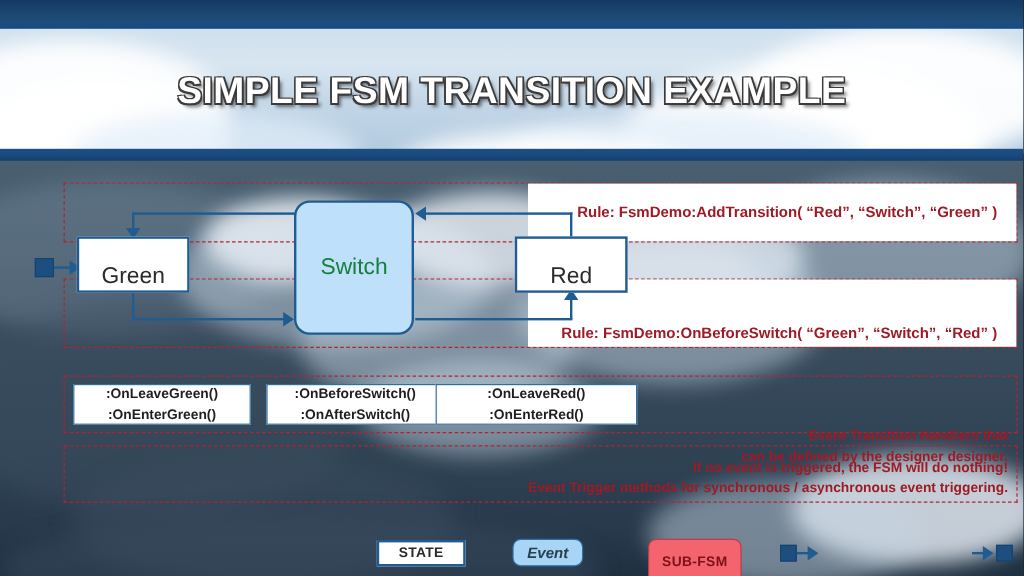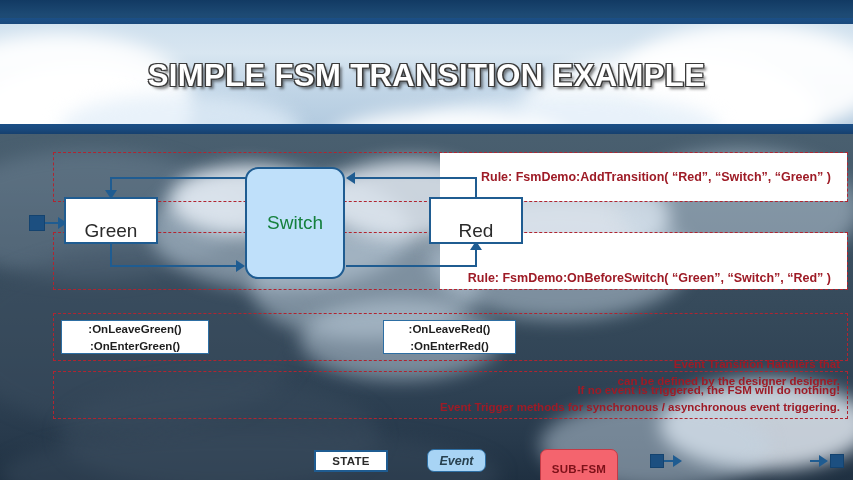--- a/index.html
+++ b/index.html
@@ -313,21 +313,25 @@
   <div class="state-box" style="left:429px; top:197px; width:94px; height:47px;">
     <span>Red</span>
   </div>
 
   <div class="dashed-frame" style="left:53px; top:313px; width:795px; height:48px;"></div>
 
   <div class="handler-box" style="left:61px; top:320px; width:148px; height:34px;">
     <span>:OnLeaveGreen()</span>
     <span>:OnEnterGreen()</span>
   </div>
-  <div class="handler-box" style="left:383px; top:320px; width:133px; height:34px;">
+  <div class="handler-box" style="left:222px; top:320px; width:148px; height:34px;">
+    <span>:OnBeforeSwitch()</span>
+    <span>:OnAfterSwitch()</span>
+  </div>
+  <div class="handler-box" style="left:363px; top:320px; width:168px; height:34px;">
     <span>:OnLeaveRed()</span>
     <span>:OnEnterRed()</span>
   </div>
 
   <div class="note" style="left:548px; top:324px; width:292px;margin-top:32px;">
     <div>Event Transition Handlers that</div>
     <div>can be defined by the designer designer.</div>
   </div>
 
   <div class="dashed-frame" style="left:53px; top:371px; width:795px; height:48px;"></div>

